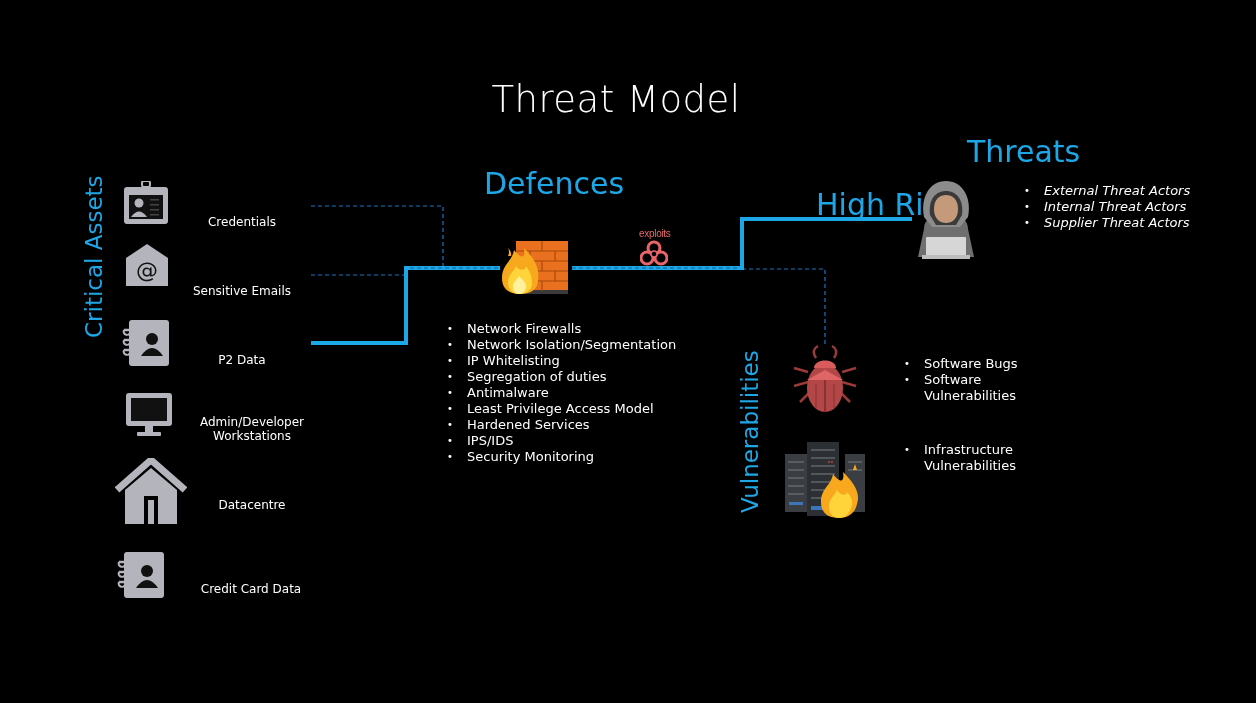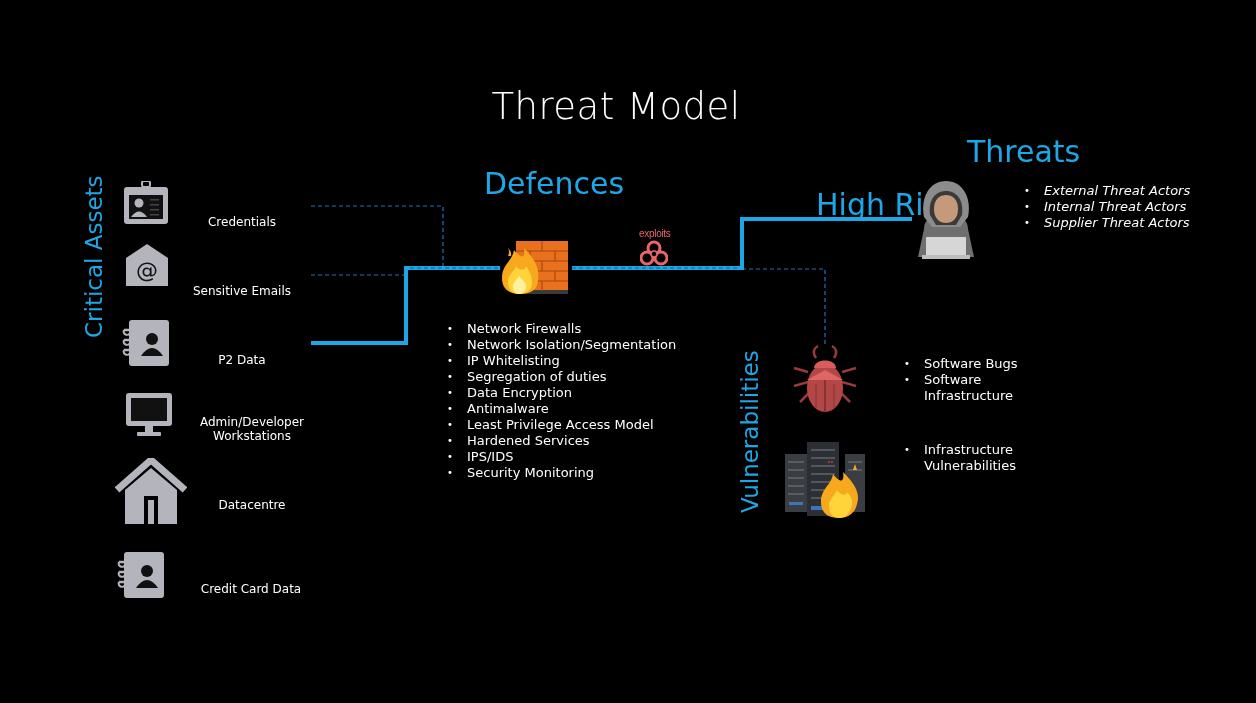--- a/index.html
+++ b/index.html
@@ -1,19 +1,19 @@
 <!DOCTYPE html>
 <html><head>
   <meta charset="utf-8">
   <style>
     html, body { margin: 0; padding: 0; background: #000; }
     body { width: 1256px; height: 703px; position: relative; overflow: hidden;
            font-family: "DejaVu Sans", sans-serif; color: #fff; }
     .abs { position: absolute; }
-    .title { left: 0; width: 1232px; top: 78px; text-align: center; font-size: 37px; font-weight: 300; color: #fff; letter-spacing: 0.5px; margin-top: 7px; }
+    .title { left: 0; width: 1232px; top: 78px; text-align: center; font-size: 37px; font-weight: 300; color: #fff; letter-spacing: 0.5px; }
     .blue { color: #1ea7e6; }
     .section { font-size: 30px; }
     .vlabel { font-size: 23px; color: #1ea7e6; transform-origin: left top; transform: rotate(-90deg); white-space: nowrap; }
     .asset-label { font-size: 12px; color: #fff; text-align: center; line-height: 14px; margin-top: 16px; }
     ul.bullets { margin: 0; padding: 0; list-style: none; font-size: 13px; line-height: 16px; color: #fff; }
     ul.bullets li { position: relative; padding-left: 20px; }
     ul.bullets li::before { content: "\2022"; position: absolute; left: 0; top: 0; font-size: 10px; }
     svg.lines { position: absolute; left: 0; top: 0; }
     .icon svg { display: block; }
     .exploits { font-size: 10px; color: #e8666a; font-family: "Liberation Sans Narrow", "Liberation Sans", sans-serif; letter-spacing: -0.3px; }
@@ -126,21 +126,20 @@
     <path d="M13 46 C 13 42, 17 40, 19 36 C 22 40, 26 42, 26 46 C 26 51, 23 54, 19 54 C 15 54, 13 51, 13 46 Z" fill="#fff1a0"></path>
     <path d="M8 16 q2 -4 0 -8 q4 4 3 8 z" fill="#f7a81d"></path>
   </svg>
 </div>
 
 <ul class="abs bullets" style="left:447px; top:321px;">
   <li>Network Firewalls</li>
   <li>Network Isolation/Segmentation</li>
   <li>IP Whitelisting</li>
   <li>Segregation of duties</li>
-  <li>Data Encryption</li>
   <li>Antimalware</li>
   <li>Least Privilege Access Model</li>
   <li>Hardened Services</li>
   <li>IPS/IDS</li>
   <li>Security Monitoring</li>
 </ul>
 
 <div class="abs exploits" style="left:639px; top:228px;">exploits</div>
 <div class="abs icon" style="left:640px; top:240px;">
   <svg width="28" height="26" viewBox="0 0 28 26">
@@ -222,18 +221,18 @@
     <circle cx="44" cy="22" r="1" fill="#d04040"></circle>
       <circle cx="47" cy="22" r="1" fill="#d04040"></circle>
     <path d="M36 62 C 36 48, 46 46, 48 34 C 54 42, 60 44, 58 32 C 68 42, 76 52, 72 64 C 70 74, 62 78, 54 78 C 42 78, 36 72, 36 62 Z" fill="#f7a81d"></path>
     <path d="M44 66 C 44 58, 50 56, 52 50 C 56 56, 62 56, 62 52 C 68 58, 68 64, 66 68 C 64 74, 60 78, 54 78 C 48 78, 44 74, 44 66 Z" fill="#ffd43a"></path>
     <path d="M68 30 l2 -6 l2 6 z" fill="#f7a81d"></path>
   </svg>
 </div>
 
 <ul class="abs bullets" style="left:904px; top:356px;">
   <li>Software Bugs</li>
-  <li style="width:110px;">Software Infrastructure</li>
+  <li style="width:110px;">Software Vulnerabilities</li>
 </ul>
 
 <ul class="abs bullets" style="left:904px; top:442px;">
   <li style="width:110px;">Infrastructure Vulnerabilities</li>
 </ul>
 
 </body></html>

